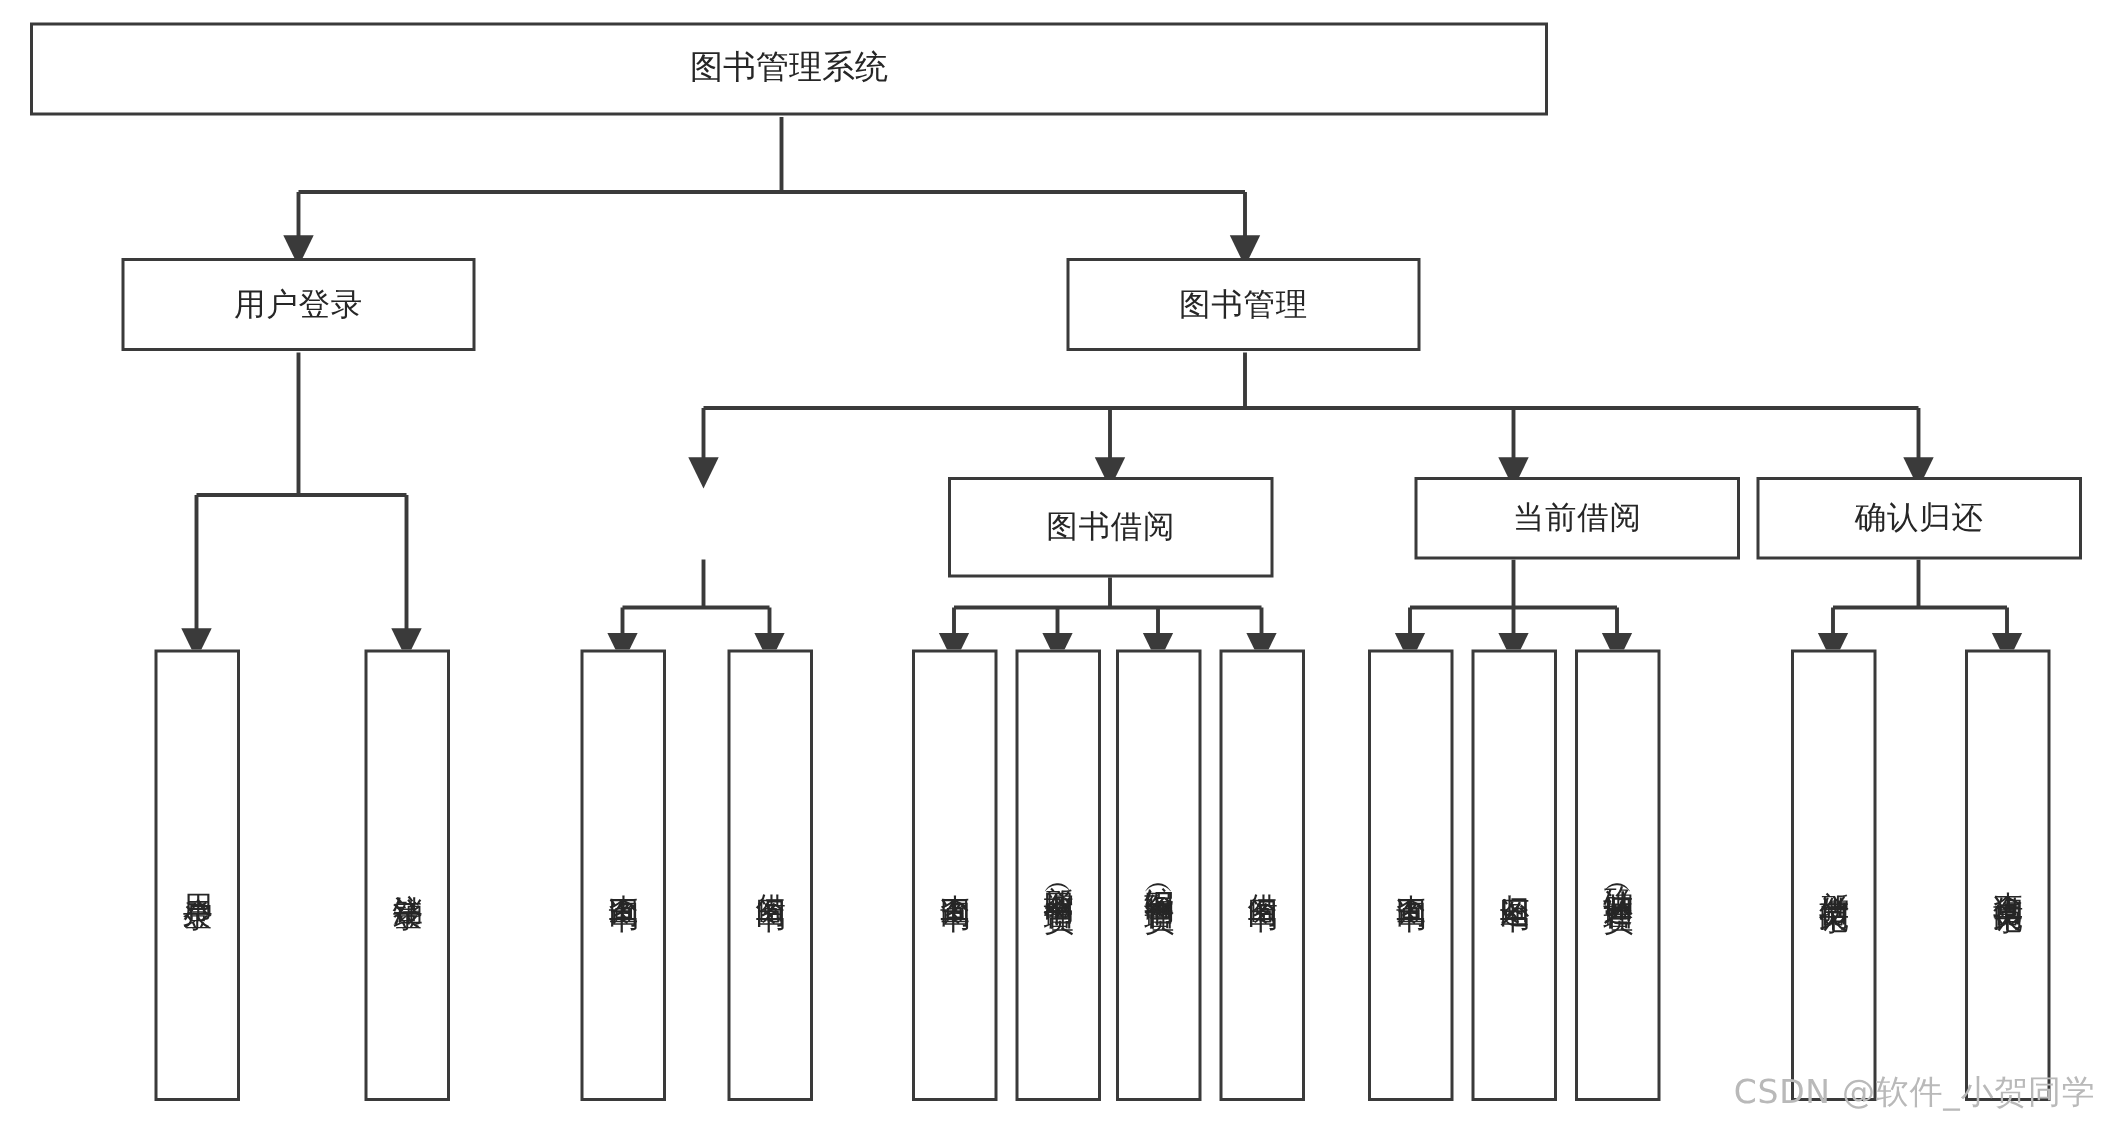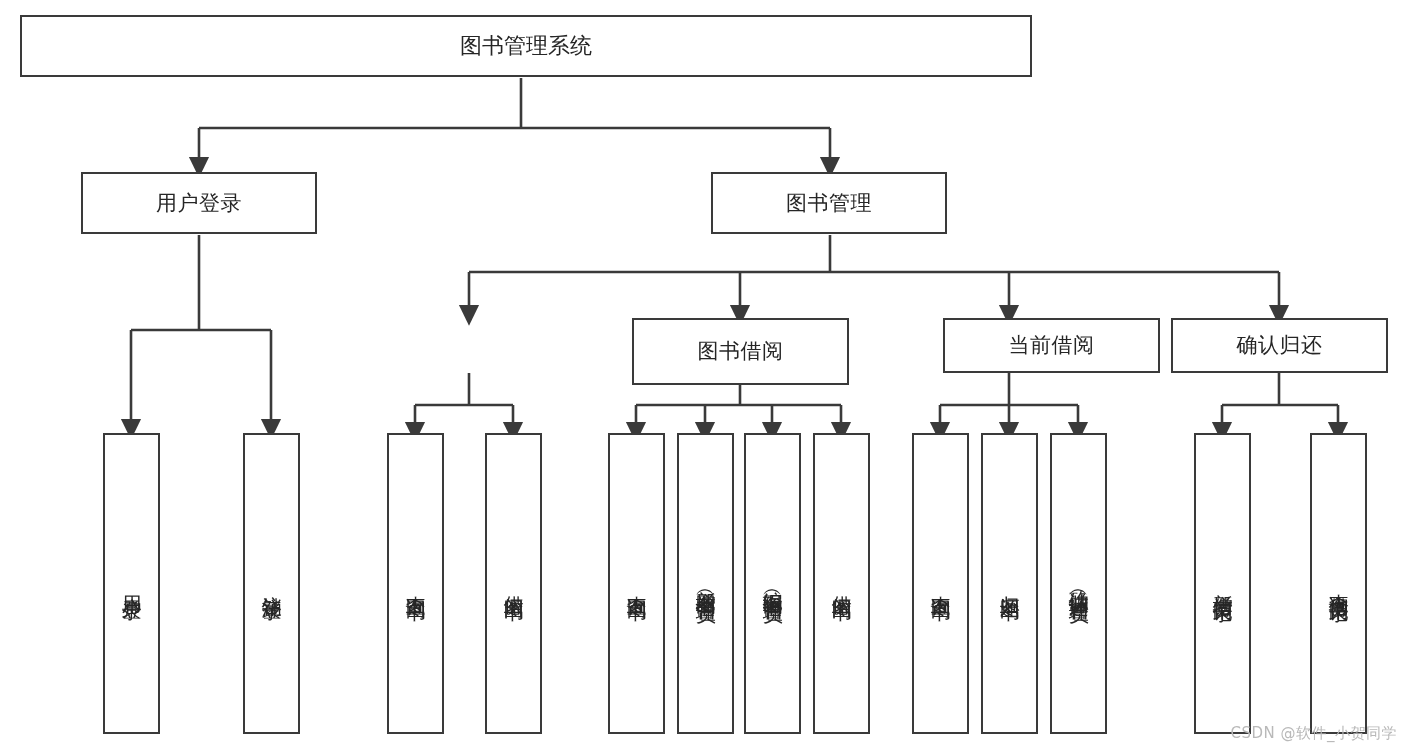--- a/index.html
+++ b/index.html
@@ -53,21 +53,21 @@
   .node.v .vtext {
     writing-mode: vertical-rl;
     text-orientation: upright;
     display: block;
     white-space: nowrap;
   }
   .watermark {
     position: absolute;
     right: 8px;
     bottom: 4px;
-    font-size: 15px;
+    font-size: 22px;
     color: #b9b9b9;
     letter-spacing: 0.5px;
     white-space: nowrap;
     font-family: "DejaVu Sans", "Liberation Sans", sans-serif;
   }
 </style>
 </head>
 <body>
 
 <div id="canvas">

